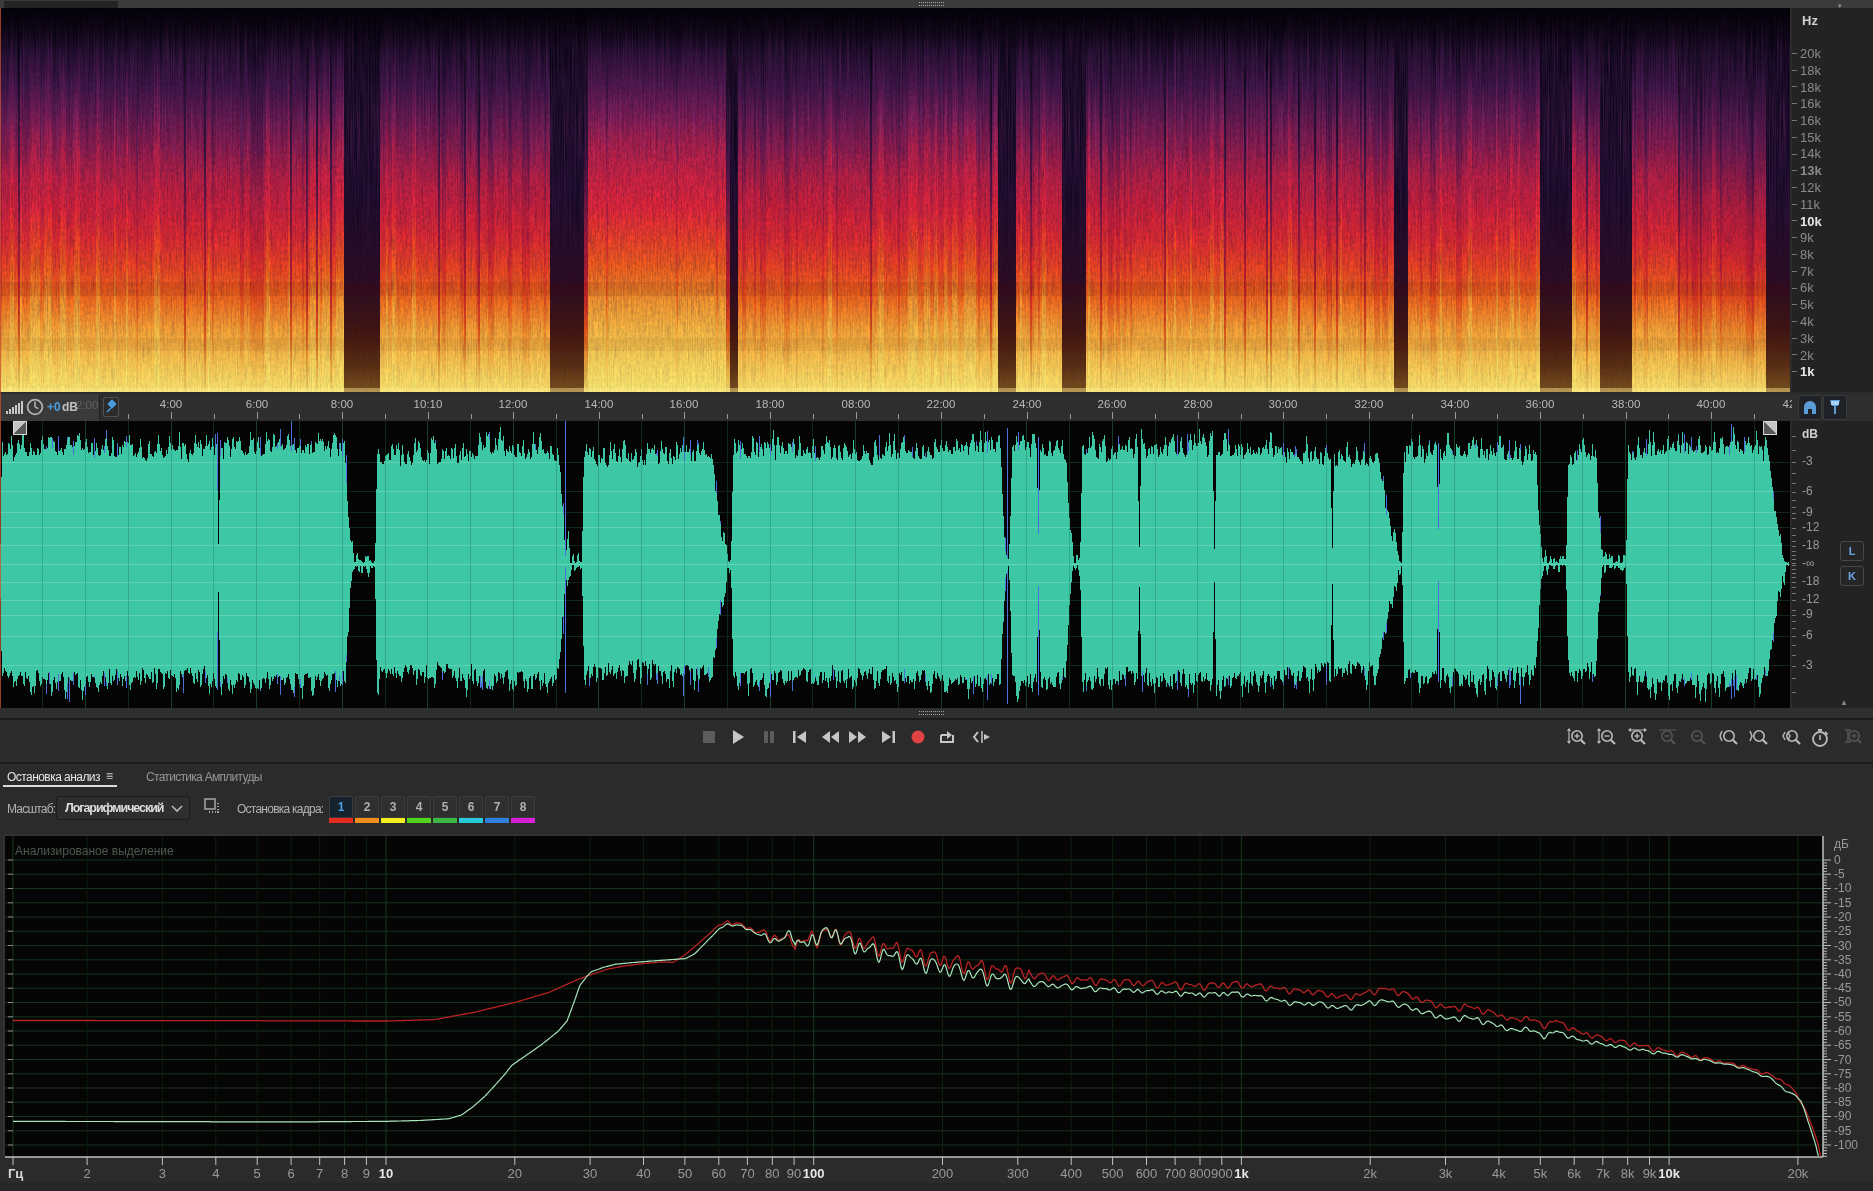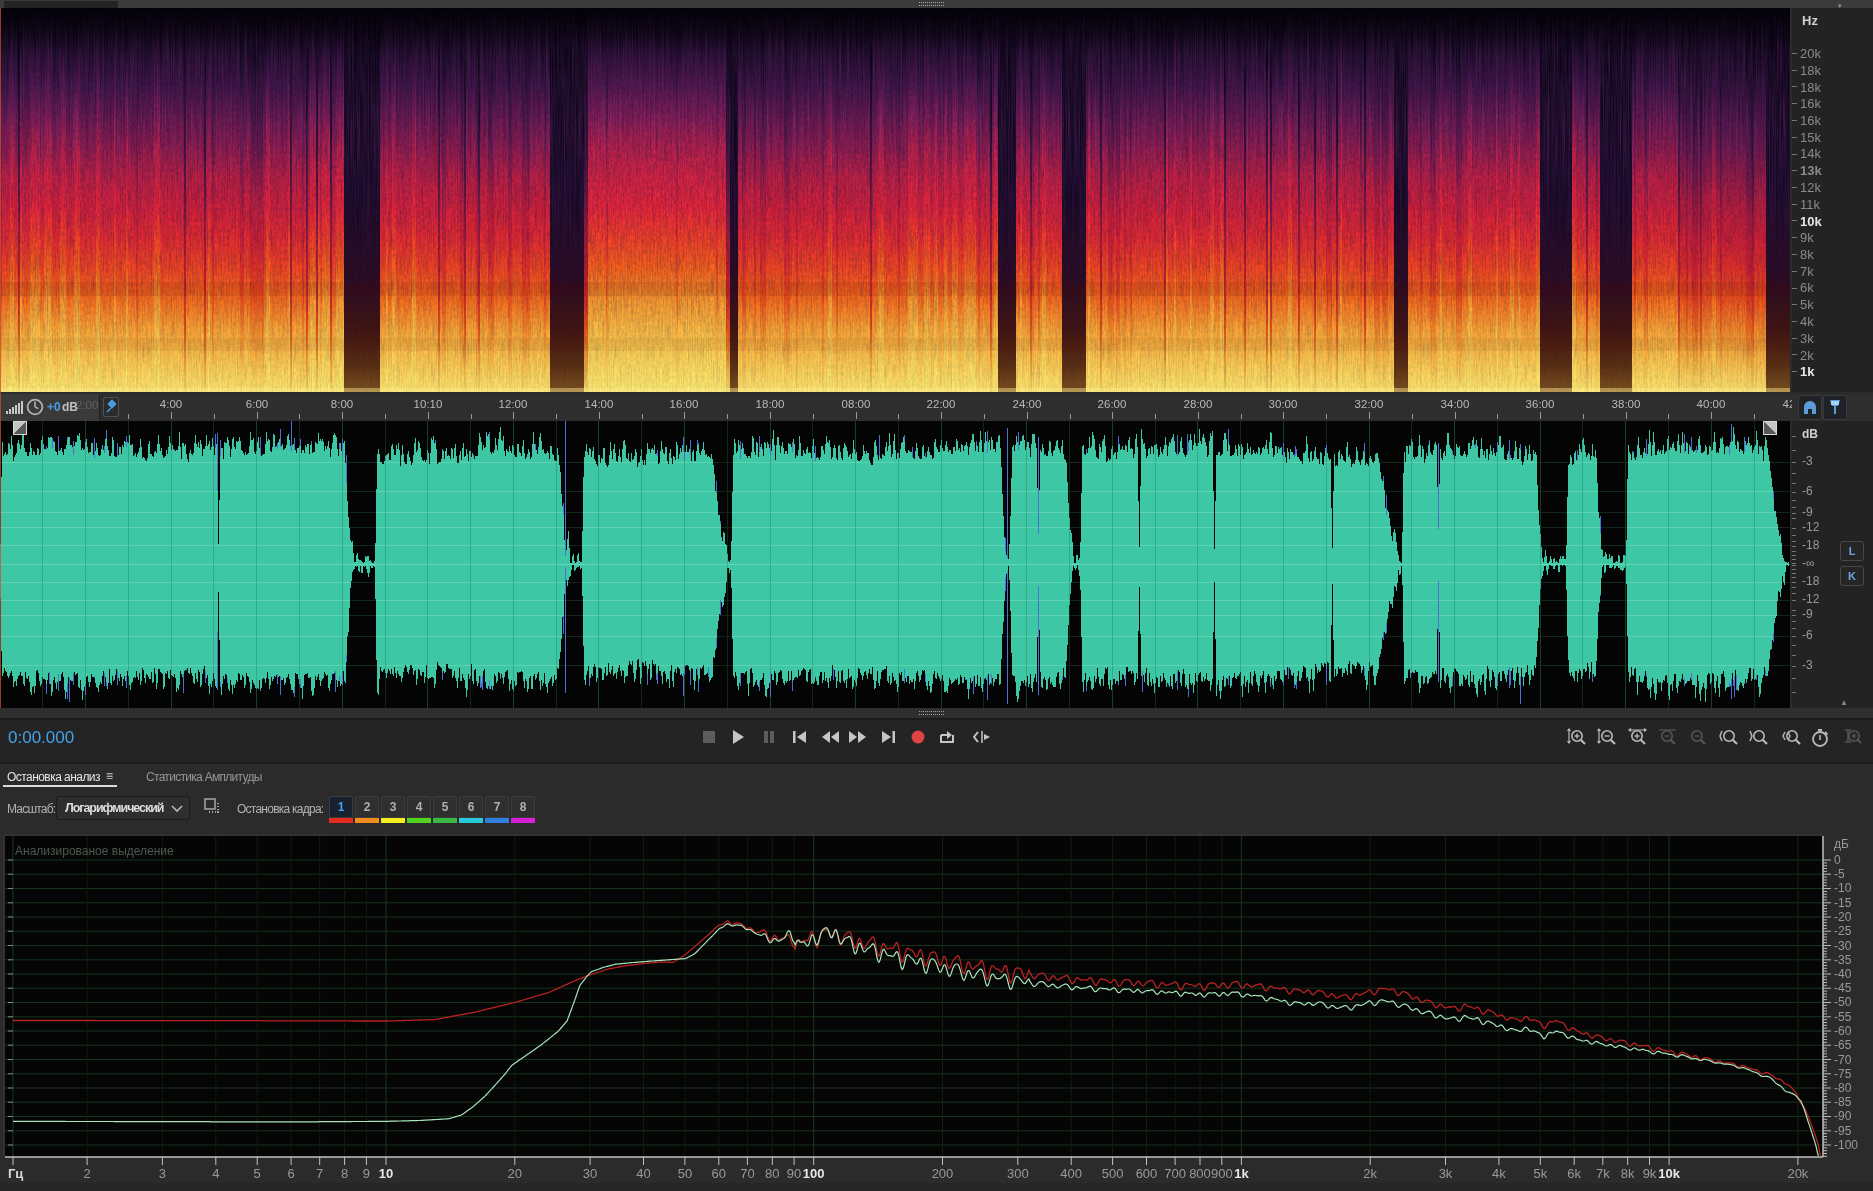--- a/index.html
+++ b/index.html
@@ -1536,23 +1536,20 @@
     <div class="abs" style="left:925px;top:714px;width:1px;height:1px;background:#a0a0a0"></div>
     <div class="abs" style="left:927px;top:714px;width:1px;height:1px;background:#a0a0a0"></div>
     <div class="abs" style="left:929px;top:714px;width:1px;height:1px;background:#a0a0a0"></div>
     <div class="abs" style="left:931px;top:714px;width:1px;height:1px;background:#a0a0a0"></div>
     <div class="abs" style="left:933px;top:714px;width:1px;height:1px;background:#a0a0a0"></div>
     <div class="abs" style="left:935px;top:714px;width:1px;height:1px;background:#a0a0a0"></div>
     <div class="abs" style="left:937px;top:714px;width:1px;height:1px;background:#a0a0a0"></div>
     <div class="abs" style="left:939px;top:714px;width:1px;height:1px;background:#a0a0a0"></div>
     <div class="abs" style="left:941px;top:714px;width:1px;height:1px;background:#a0a0a0"></div>
     <div class="abs" style="left:943px;top:714px;width:1px;height:1px;background:#a0a0a0"></div>
-<div class="abs" style="left:0;top:720px;width:1873px;height:42px;background:#242424">
-<span class="abs" style="left:8px;top:8px;font-size:17px;color:#41a2e8">0:00.000</span>
-</div>
     <svg class="abs" style="left:700px;top:729px" width="18" height="16" viewBox="0 0 18 16">
       <rect x="3" y="2" width="12" height="12" fill="#5c5c5c"></rect>
     </svg>
     <svg class="abs" style="left:729px;top:729px" width="18" height="16" viewBox="0 0 18 16">
       <path d="M4 1 L15 8 L4 15 Z" fill="#c6c6c6"></path>
     </svg>
     <svg class="abs" style="left:760px;top:729px" width="18" height="16" viewBox="0 0 18 16">
       <rect x="4" y="2" width="4" height="12" fill="#5c5c5c"></rect>
       <rect x="10" y="2" width="4" height="12" fill="#5c5c5c"></rect>
     </svg>

